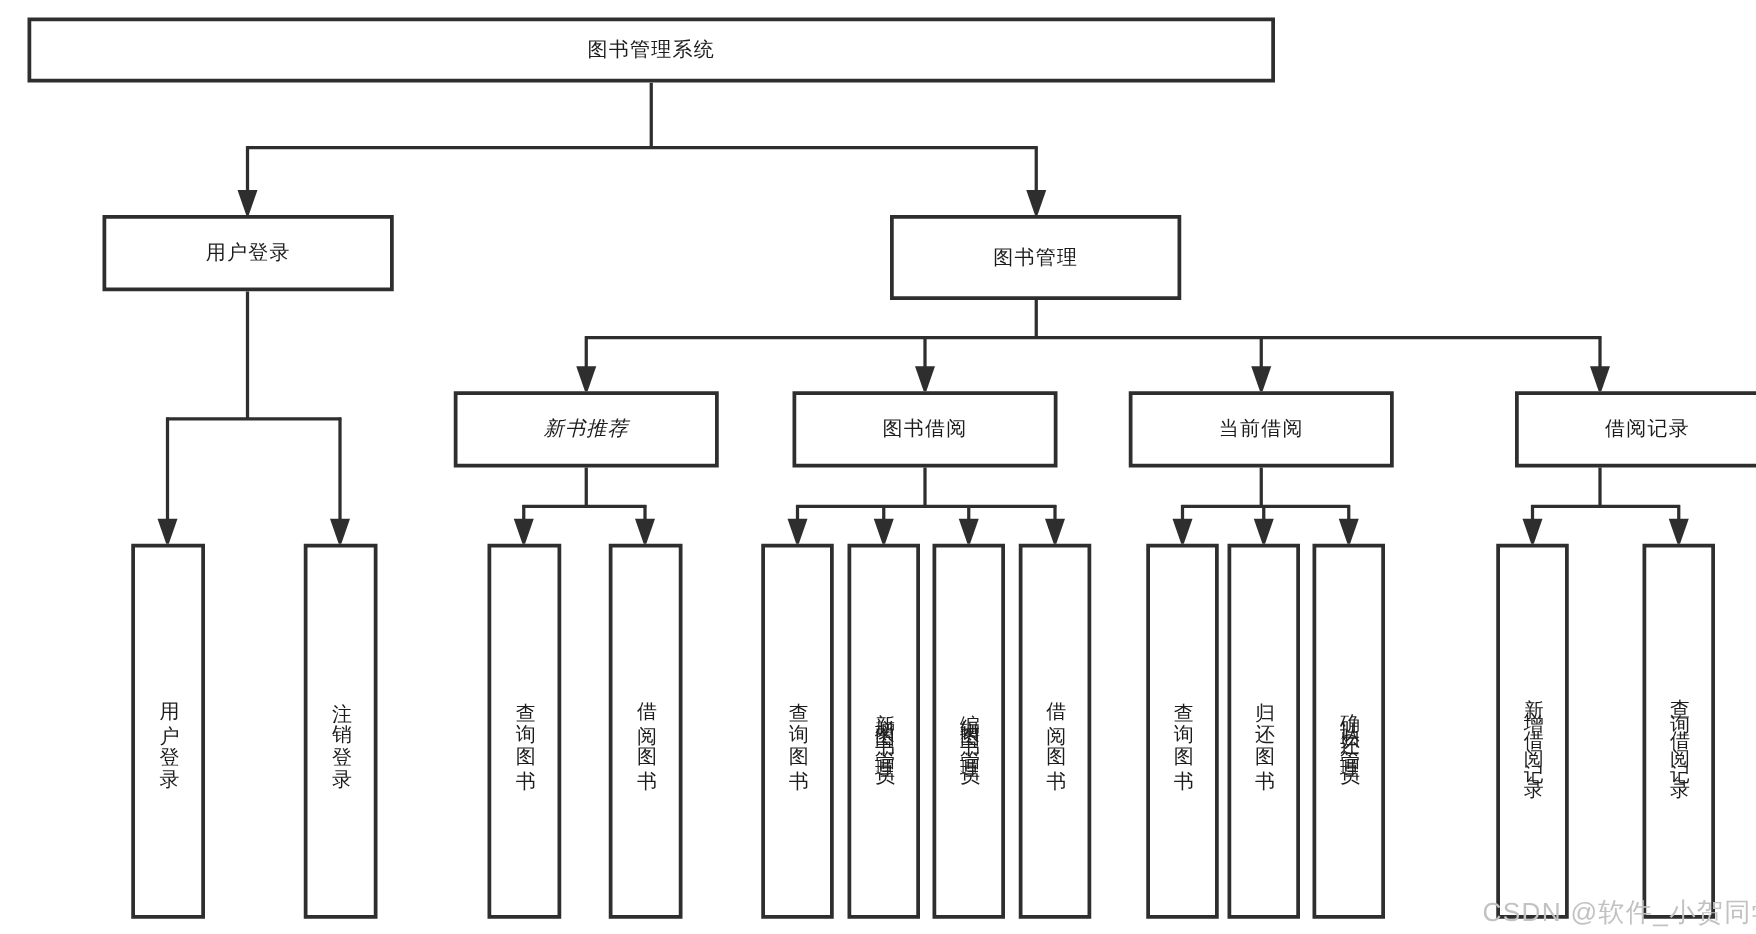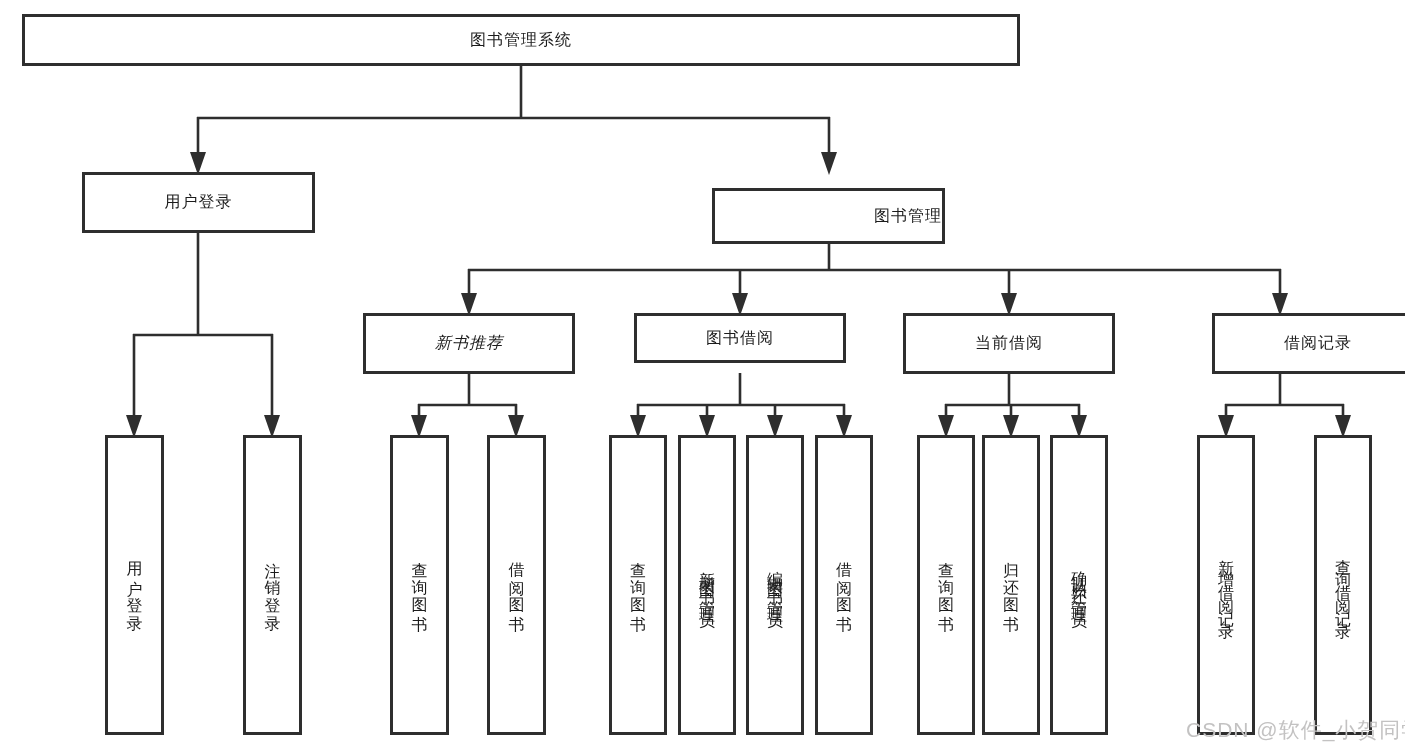--- a/index.html
+++ b/index.html
@@ -118,28 +118,28 @@
     </g>
   </svg>
 
   <div class="box" style="left:22px;top:14px;width:998px;height:52px;">
     <span>图书管理系统</span>
   </div>
 
   <div class="box" style="left:82px;top:172px;width:233px;height:61px;">
     <span>用户登录</span>
   </div>
-  <div class="box" style="left:712px;top:188px;width:233px;height:56px;justify-content:flex-end;">
+  <div class="box" style="left:712px;top:172px;width:233px;height:68px;">
     <span>图书管理</span>
   </div>
 
   <div class="box" style="left:363px;top:313px;width:212px;height:61px;font-style:italic;">
     <span>新书推荐</span>
   </div>
-  <div class="box" style="left:634px;top:313px;width:212px;height:50px;">
+  <div class="box" style="left:634px;top:313px;width:212px;height:61px;">
     <span>图书借阅</span>
   </div>
   <div class="box" style="left:903px;top:313px;width:212px;height:61px;">
     <span>当前借阅</span>
   </div>
   <div class="box" style="left:1212px;top:313px;width:212px;height:61px;">
     <span>借阅记录</span>
   </div>
 
   <div class="box vbox ls4" style="left:105px;top:435px;width:59px;height:300px;">

